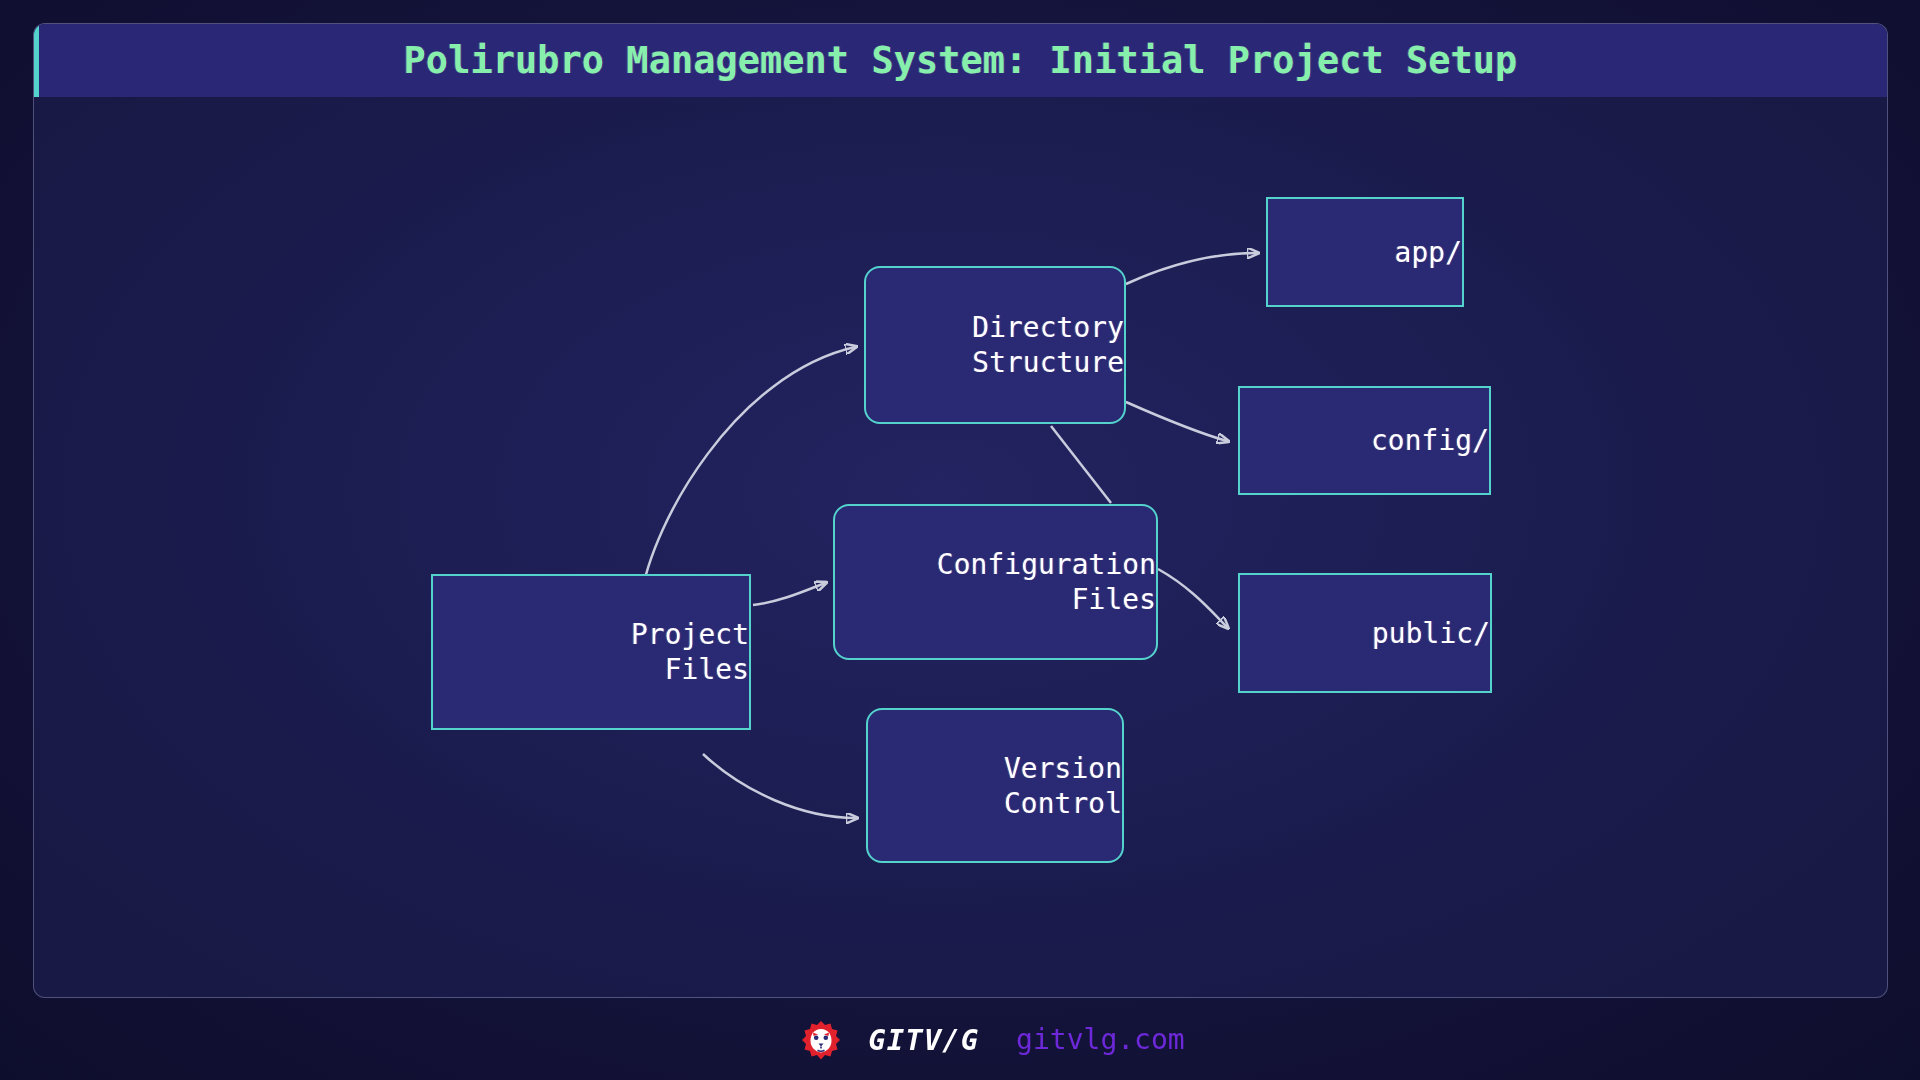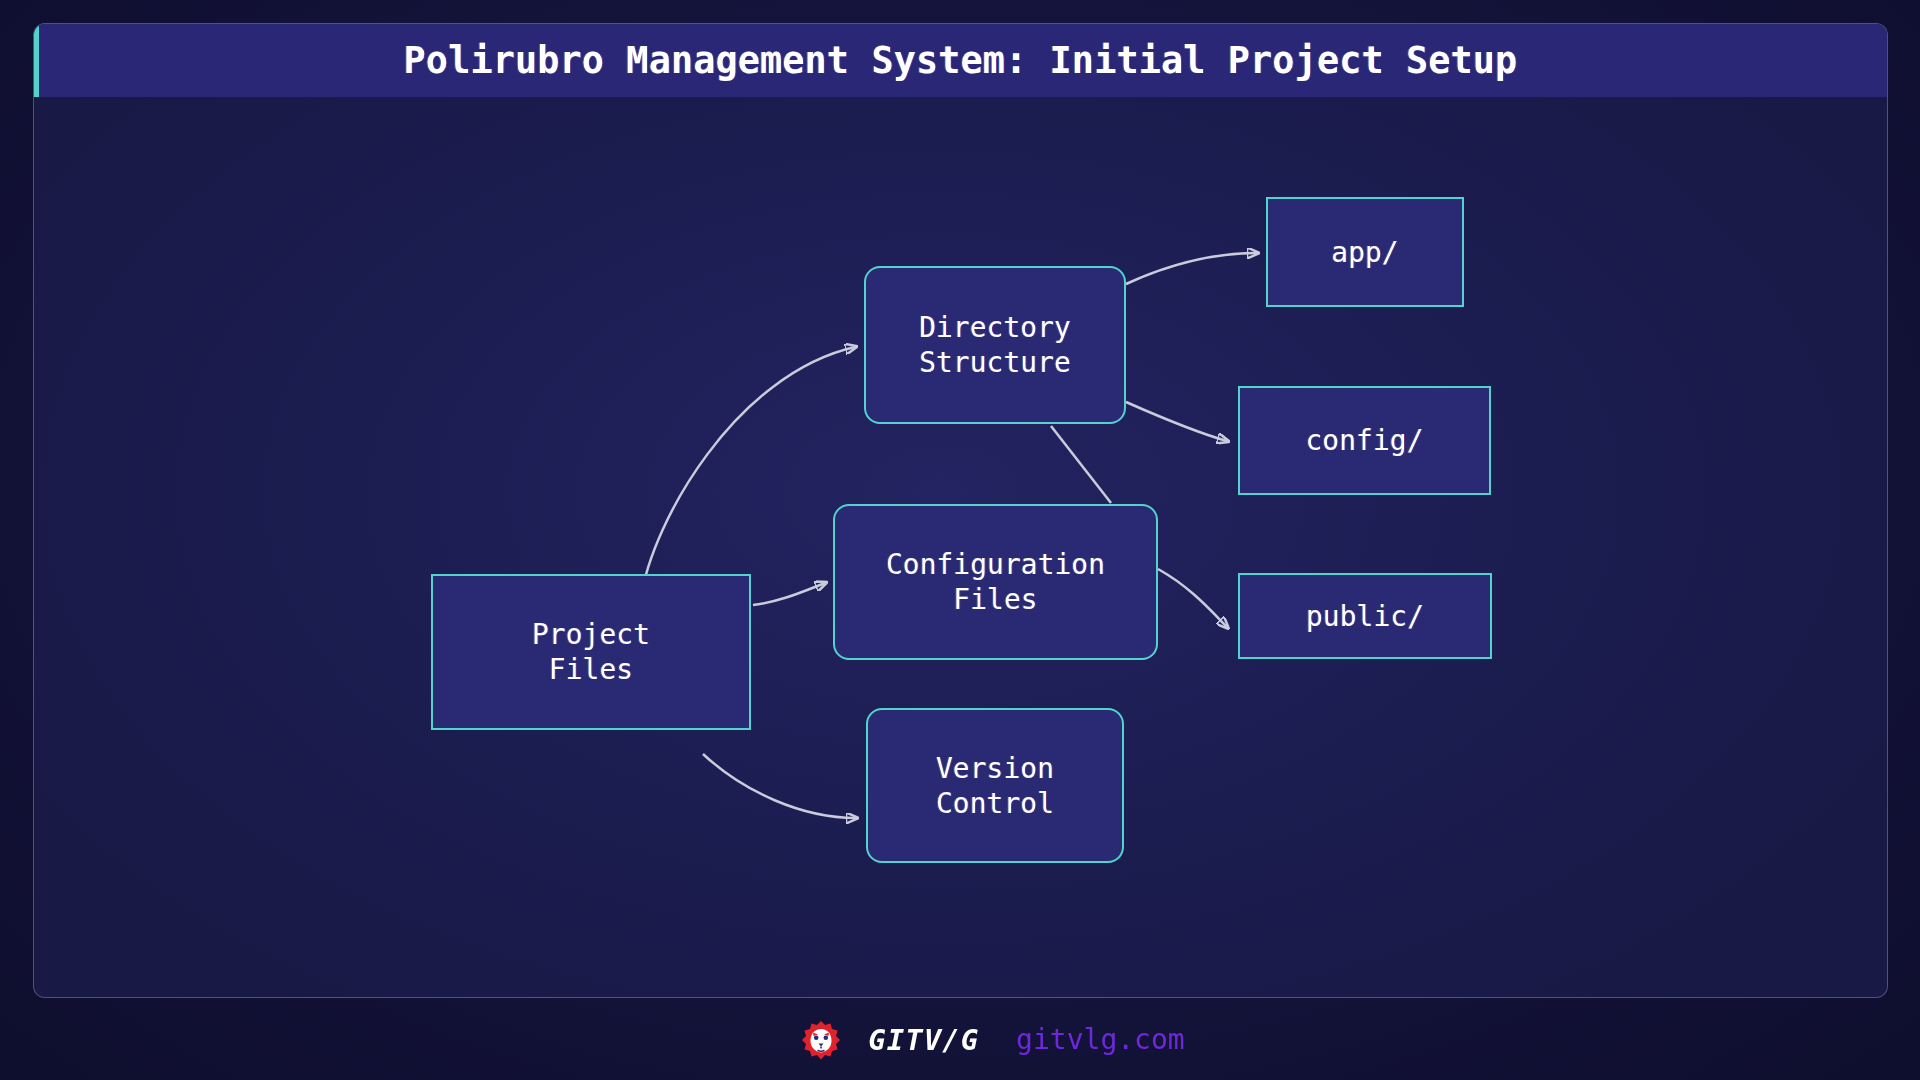--- a/index.html
+++ b/index.html
@@ -32,54 +32,54 @@
     justify-content: center;
   }
   .titlebar .accent {
     position: absolute;
     left: 0; top: 0;
     width: 5px; height: 73px;
     background: #54d3cd;
     border-radius: 3px 0 0 0;
   }
   .title-text {
-    color: #ffffff;
+    color: #86efac;
     font-size: 37px;
     font-weight: bold;
     white-space: nowrap;
     text-shadow: 1px 0 0 rgba(255,90,140,0.28), -1px 0 0 rgba(90,225,255,0.28);
   }
 
   
   .node {
     position: absolute;
     background: #2a2973;
     border: 2px solid #54d3cd;
     display: flex;
     flex-direction: column;
-    align-items: center;
+    align-items: flex-end;
     justify-content: center;
     z-index: 2;
   }
   .node.rounded { border-radius: 16px; }
   .node span {
     color: #ffffff;
     font-size: 28px;
     line-height: 35px;
     white-space: pre;
     text-shadow: 1px 0 0 rgba(255,90,140,0.30), -1px 0 0 rgba(90,225,255,0.30);
   }
 
   #node-project-setup       { left: 397px;  top: 550px; width: 320px; height: 156px; }
   #node-directory-structure { left: 830px;  top: 242px; width: 262px; height: 158px; }
   #node-configuration-files { left: 799px;  top: 480px; width: 325px; height: 156px; }
   #node-version-control     { left: 832px;  top: 684px; width: 258px; height: 155px; }
   #node-app                 { left: 1232px; top: 173px; width: 198px; height: 110px; }
   #node-config              { left: 1204px; top: 362px; width: 253px; height: 109px; }
-  #node-public              { left: 1204px; top: 549px; width: 254px; height: 86px; }
+  #node-public              { left: 1204px; top: 549px; width: 254px; height: 120px; }
 
   
   svg.edges {
     position: absolute;
     left: 0; top: 0;
     width: 1855px; height: 975px;
     z-index: 1;
   }
   svg.edges path {
     fill: none;

